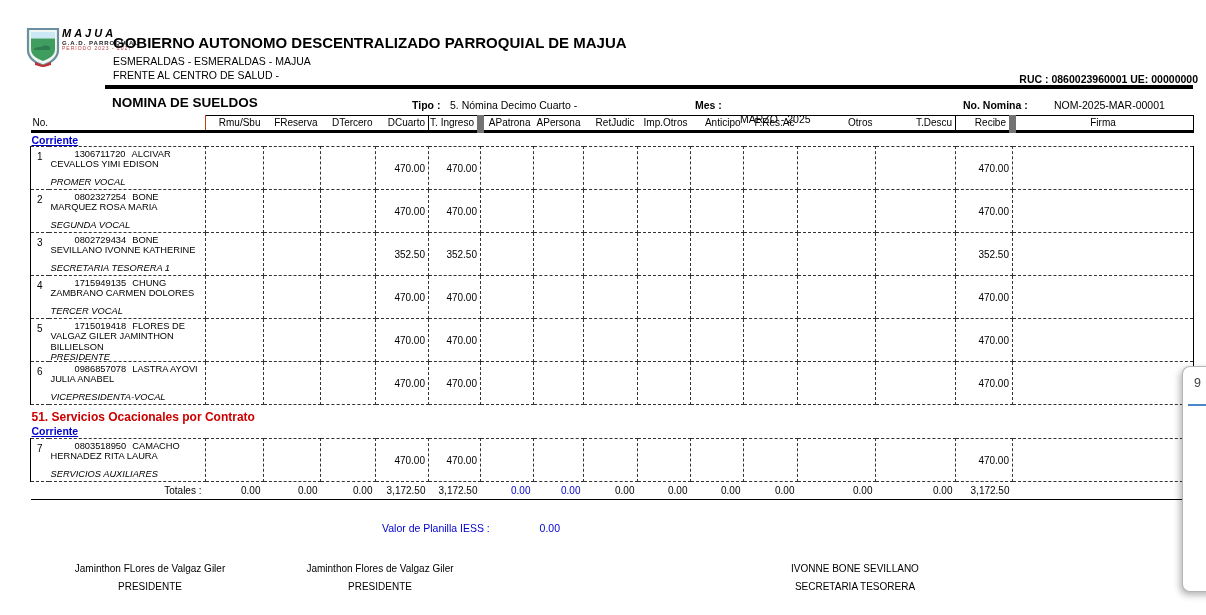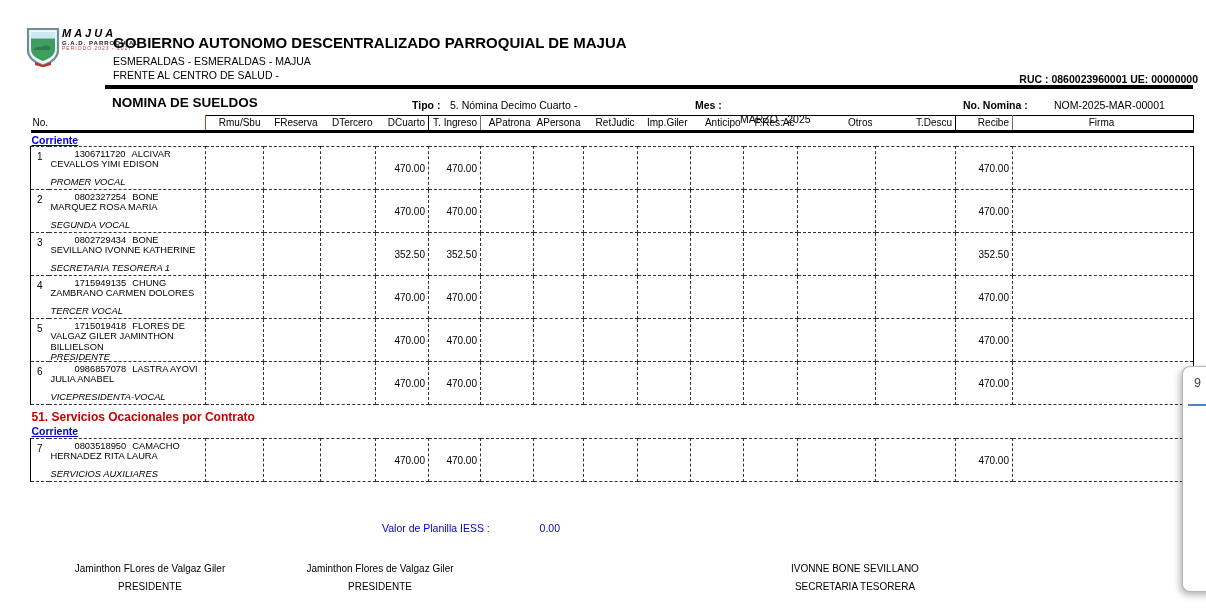--- a/index.html
+++ b/index.html
@@ -27,21 +27,21 @@
   .tipo-l { left:412px; top:99px; } .tipo-v { left:450px; top:99px; }
   .mes-l  { left:695px; top:99px; } .mes-v  { left:740px; top:113px; }
   .nom-l  { left:963px; top:99px; } .nom-v  { left:1054px; top:99px; }
 
   
   table.nomina { position:absolute; left:30px; top:115px; width:1163px;
                  border-collapse:collapse; table-layout:fixed; }
   .nomina th { font-size:10px; font-weight:normal; text-align:right; padding:1px 3px 2px 0;
                border-top:1px solid #000; border-bottom:3px solid #000; height:16px; white-space:nowrap; }
   th.h-no { text-align:left; padding-left:2px; border-top:none; border-right:1px solid #c2410c; }
-  th.h-ting, th.h-recibe { border-left:1px solid #000; border-right:1px solid #737373; }
+  th.h-ting, th.h-recibe { border-left:1px solid #000; border-right:7px solid #737373; }
   th.h-firma { text-align:center; border-right:1px solid #000; }
 
   tr.sec-title td { color:#cc0000; font-size:12px; font-weight:bold; height:19px;
                     padding:4px 0 0 1px; vertical-align:bottom; }
   tr.sec-group td { color:#0000cc; font-size:10.5px; font-weight:bold; height:15px;
                     text-decoration:underline; padding-left:1px; vertical-align:middle; }
 
   tr.data td { height:43px; border-bottom:1px dashed #333; font-size:10px; }
   tr.data.first td { border-top:1px dashed #333; }
   td.c-no { border-left:1px solid #000; vertical-align:top; text-align:center;
@@ -131,21 +131,21 @@
       <tr>
     <th class="h-no" colspan="2">No.</th>
     <th>Rmu/Sbu</th>
     <th>FReserva</th>
     <th>DTercero</th>
     <th>DCuarto</th>
     <th class="h-ting">T. Ingreso</th>
     <th>APatrona</th>
     <th>APersona</th>
     <th>RetJudic</th>
-    <th>Imp.Giler</th>
+    <th>Imp.Otros</th>
     <th>Anticipo</th>
     <th>F.Res.Ac</th>
     <th>Otros</th>
     <th>T.Descu</th>
     <th class="h-recibe">Recibe</th>
     <th class="h-firma">Firma</th>
   </tr>
 
   <tr class="sec-group">
     <td colspan="17">Corriente</td>
@@ -326,20 +326,38 @@
     <td class="c-val"></td>
     <td class="c-val"></td>
     <td class="c-val"></td>
     <td class="c-val"></td>
     <td class="c-val"></td>
     <td class="c-val"></td>
     <td class="c-val">470.00</td>
     <td class="c-firma"></td>
   </tr>
 
+  <tr class="totals">
+    <td class="t-label" colspan="2">Totales :</td>
+    <td>0.00</td>
+    <td>0.00</td>
+    <td>0.00</td>
+    <td>3,172.50</td>
+    <td>3,172.50</td>
+    <td class="blue">0.00</td>
+    <td class="blue">0.00</td>
+    <td>0.00</td>
+    <td>0.00</td>
+    <td>0.00</td>
+    <td>0.00</td>
+    <td>0.00</td>
+    <td>0.00</td>
+    <td>3,172.50</td>
+    <td></td>
+  </tr>
 </tbody>
   </table>
 
 <div class="abs planilla-lbl">Valor de Planilla IESS :</div>
 <div class="abs planilla-val">0.00</div>
 
 <div class="abs sig sig1">
   <div class="sig-name">Jaminthon FLores de Valgaz Giler</div>
   <div class="sig-title">PRESIDENTE</div>
 </div>

